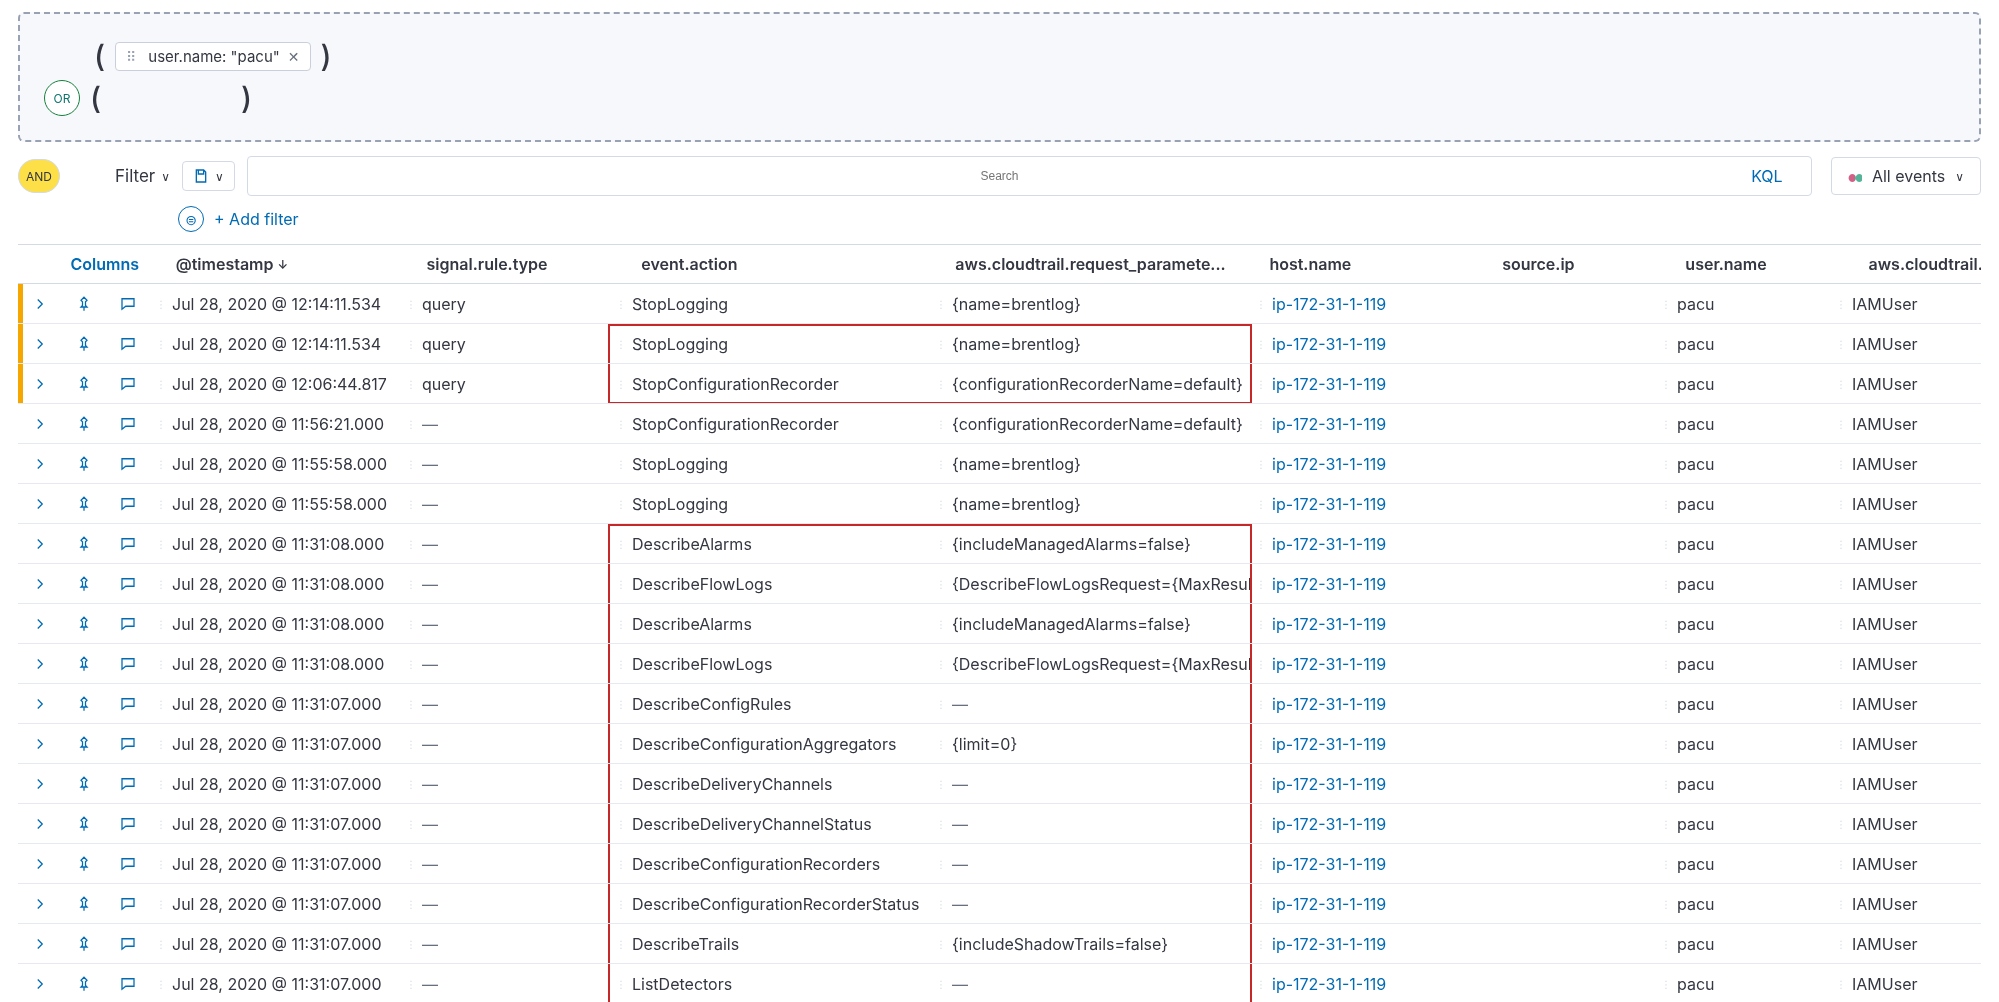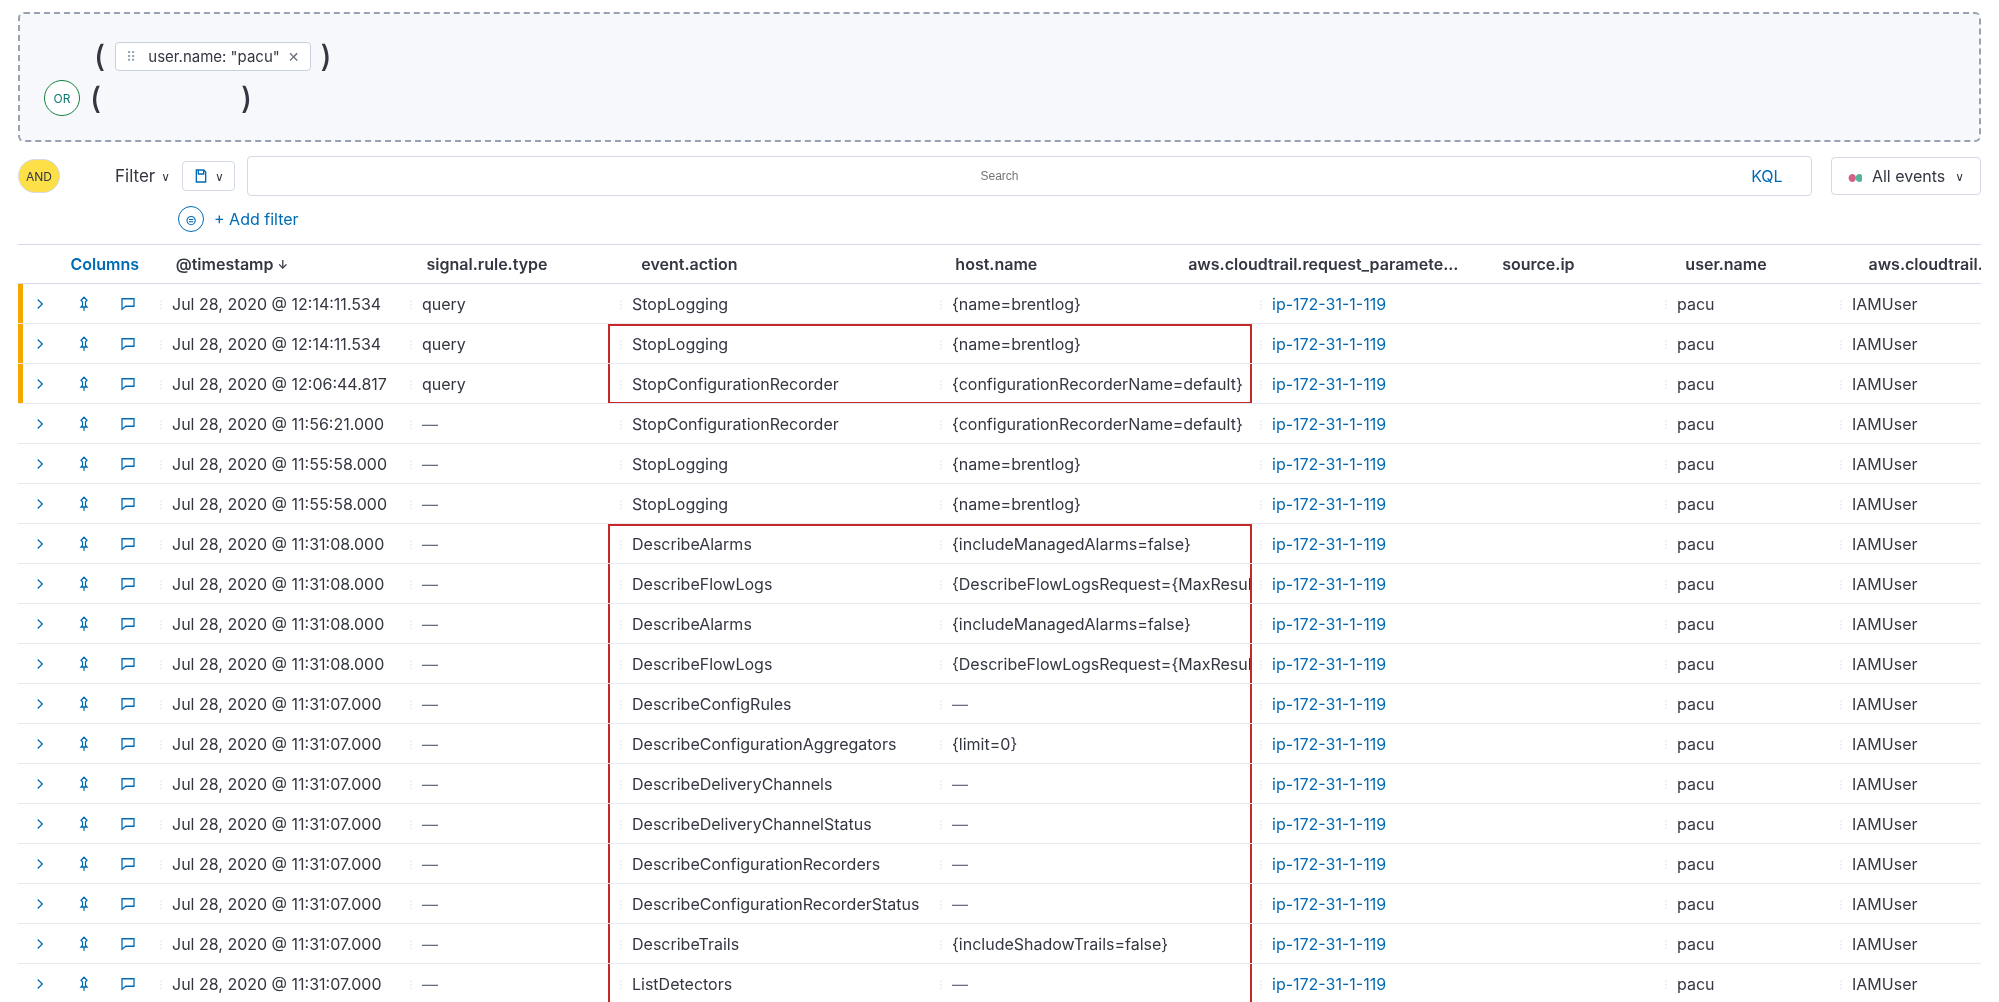--- a/index.html
+++ b/index.html
@@ -151,22 +151,22 @@
           <path fill="none" stroke="#006bb4" stroke-width="2" d="M4 5h16M4 12h16M4 19h16"></path>
         </svg>
       <span>Columns</span>
     </div>
     <div class="hcell w-ts">
       <span>@timestamp</span>
       <span class="sort-icon">↓</span>
     </div>
     <div class="hcell w-type">signal.rule.type</div>
     <div class="hcell w-action">event.action</div>
+    <div class="hcell w-params">aws.cloudtrail.request_paramete...</div>
     <div class="hcell w-host">host.name</div>
-    <div class="hcell w-params">aws.cloudtrail.request_paramete...</div>
     <div class="hcell w-ip">source.ip</div>
     <div class="hcell w-user">user.name</div>
     <div class="hcell w-uid">aws.cloudtrail.u</div>
   </div>
 
   <div id="rows" style="position:relative;">
     <div class="redbox1" id="rb1" style="left: 590px; top: 40px; width: 644px; height: 80px;"></div>
     <div class="redbox1" id="rb2" style="left: 590px; top: 240px; width: 644px; height: 480px;"></div>
   <div class="row-e highlight-left">
         <div class="cell w-expand">

